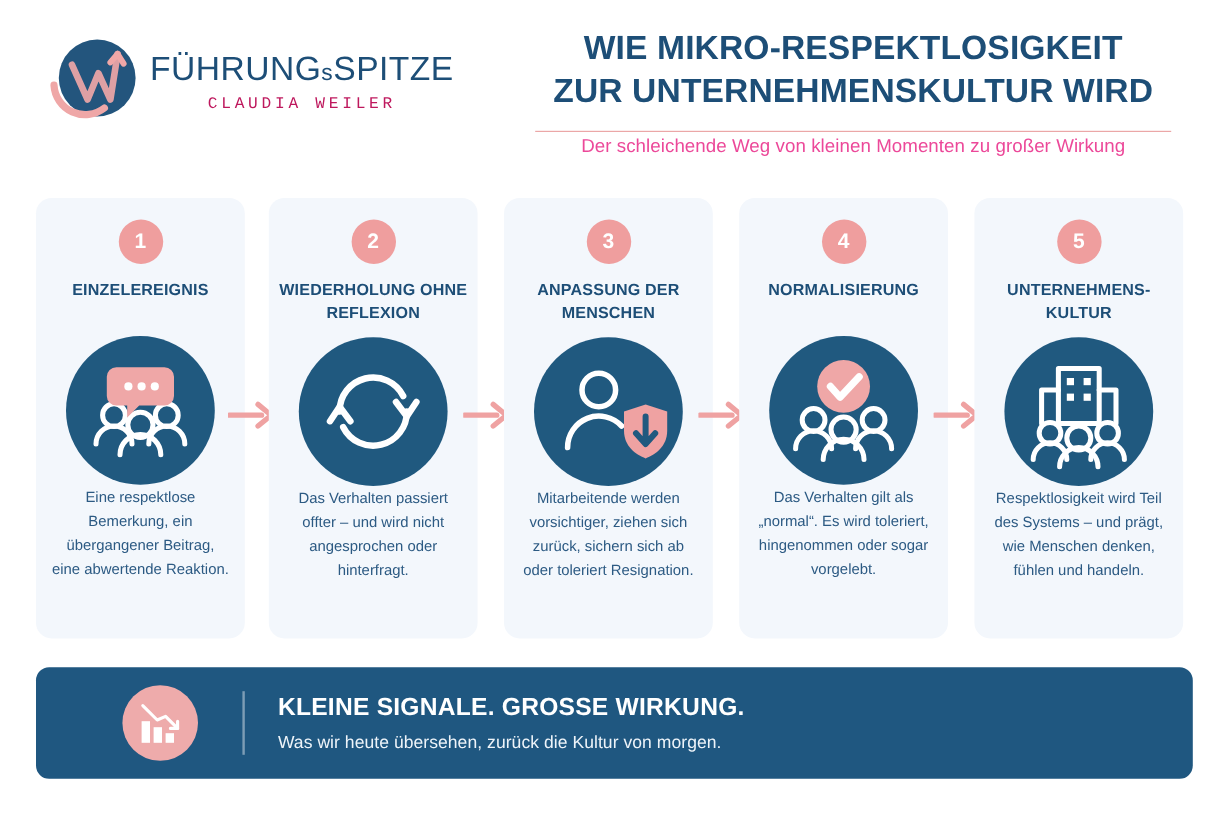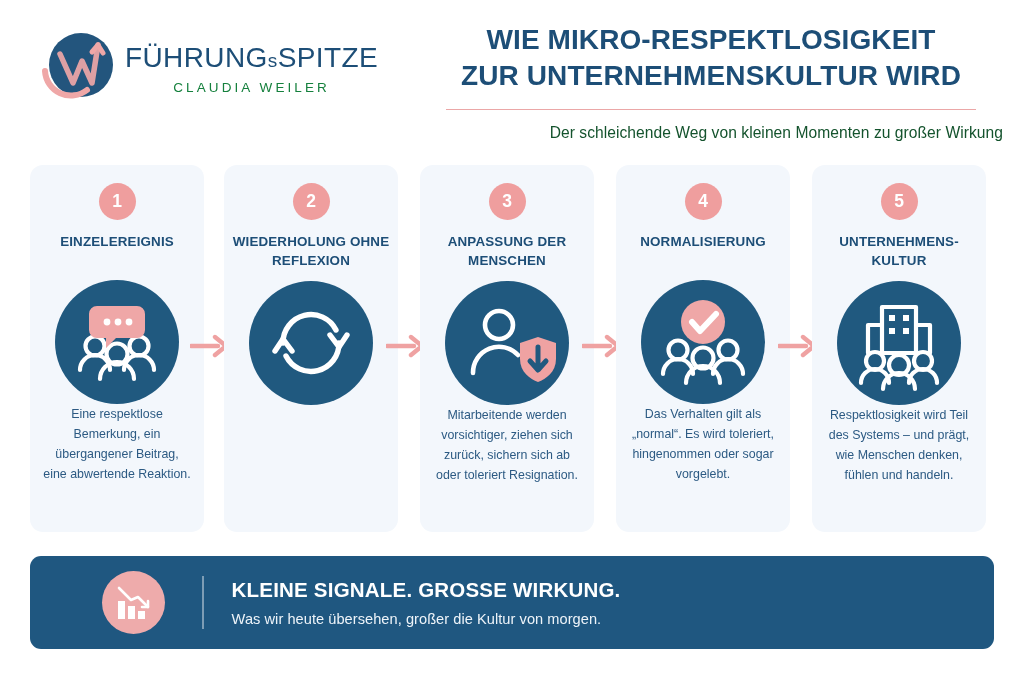--- a/index.html
+++ b/index.html
@@ -66,23 +66,24 @@
     color: #1d4e77;
     font-weight: 400;
     white-space: nowrap;
     line-height: 1.05;
   }
   .logo-name .small-s { font-size: 19px; }
 
   .logo-sub {
     font-size: 13.5px;
     letter-spacing: 3.1px;
-    color: #15803d;
+    color: #be185d;
     margin-top: 7px;
     white-space: nowrap;
+    font-family: Liberation Mono, monospace;
   }
 
   .title-block {
     position: absolute;
     left: 418px;
     top: 22px;
     width: 584px;
     text-align: center;
   }
 
@@ -96,26 +97,25 @@
   }
 
   .title-rule {
     width: 530px;
     height: 1.6px;
     background: #eba7a7;
     margin: 15px auto 0 auto;
   }
 
   .subtitle {
-    margin-top: 13px;
+    margin-top: 3px;
     font-size: 15.6px;
-    color: #14532d;
+    color: #ec4899;
     letter-spacing: 0.05px;
     line-height: 1.3;
-    text-align: right;
   }
 
   
   .steps {
     position: absolute;
     left: 0;
     top: 165px;
     width: 1024px;
     height: 370px;
   }
@@ -322,20 +322,21 @@
       <div class="icon-circle">
         <svg width="124" height="124" viewBox="0 0 124 124">
           <g fill="none" stroke="#ffffff" stroke-width="5.4" stroke-linecap="round">
             <path d="M34 62 A28 28 0 0 1 87 49"></path>
             <path d="M90 62 A28 28 0 0 1 37 75"></path>
           </g>
           <path d="M26 70 L34 58 L43 70" fill="none" stroke="#ffffff" stroke-width="5.4" stroke-linecap="round" stroke-linejoin="round"></path>
           <path d="M81 54 L90 66 L98 54" fill="none" stroke="#ffffff" stroke-width="5.4" stroke-linecap="round" stroke-linejoin="round"></path>
         </svg>
       </div>
+      <div class="card-body">Das Verhalten passiert offter – und wird nicht angesprochen oder hinterfragt.</div>
     </div>
 
     <div class="arrow arrow-2">
       <svg width="38" height="26" viewBox="0 0 38 26">
         <path d="M1 13 h27" stroke="#efa2a2" stroke-width="4.4" stroke-linecap="round" fill="none"></path>
         <path d="M25 4 L36 13 L25 22" stroke="#efa2a2" stroke-width="4.4" fill="none" stroke-linecap="round" stroke-linejoin="round"></path>
       </svg>
     </div>
 
     <div class="card card-3">
@@ -427,17 +428,17 @@
           <rect x="16" y="25" width="7" height="13"></rect>
           <rect x="26" y="30" width="7" height="8"></rect>
         </g>
         <path d="M7 7 L19 19 L26 16 L36 26" fill="none" stroke="#ffffff" stroke-width="2.6" stroke-linecap="round" stroke-linejoin="round"></path>
         <path d="M30 26 H36 V20" fill="none" stroke="#ffffff" stroke-width="2.6" stroke-linecap="round" stroke-linejoin="round"></path>
       </svg>
     </div>
     <div class="banner-divider"></div>
     <div class="banner-text">
       <div class="banner-headline">KLEINE SIGNALE. GROSSE WIRKUNG.</div>
-      <div class="banner-sub">Was wir heute übersehen, großer die Kultur von morgen.</div>
+      <div class="banner-sub">Was wir heute übersehen, zurück die Kultur von morgen.</div>
     </div>
   </div>
 
 </div>
 
 </body></html>

